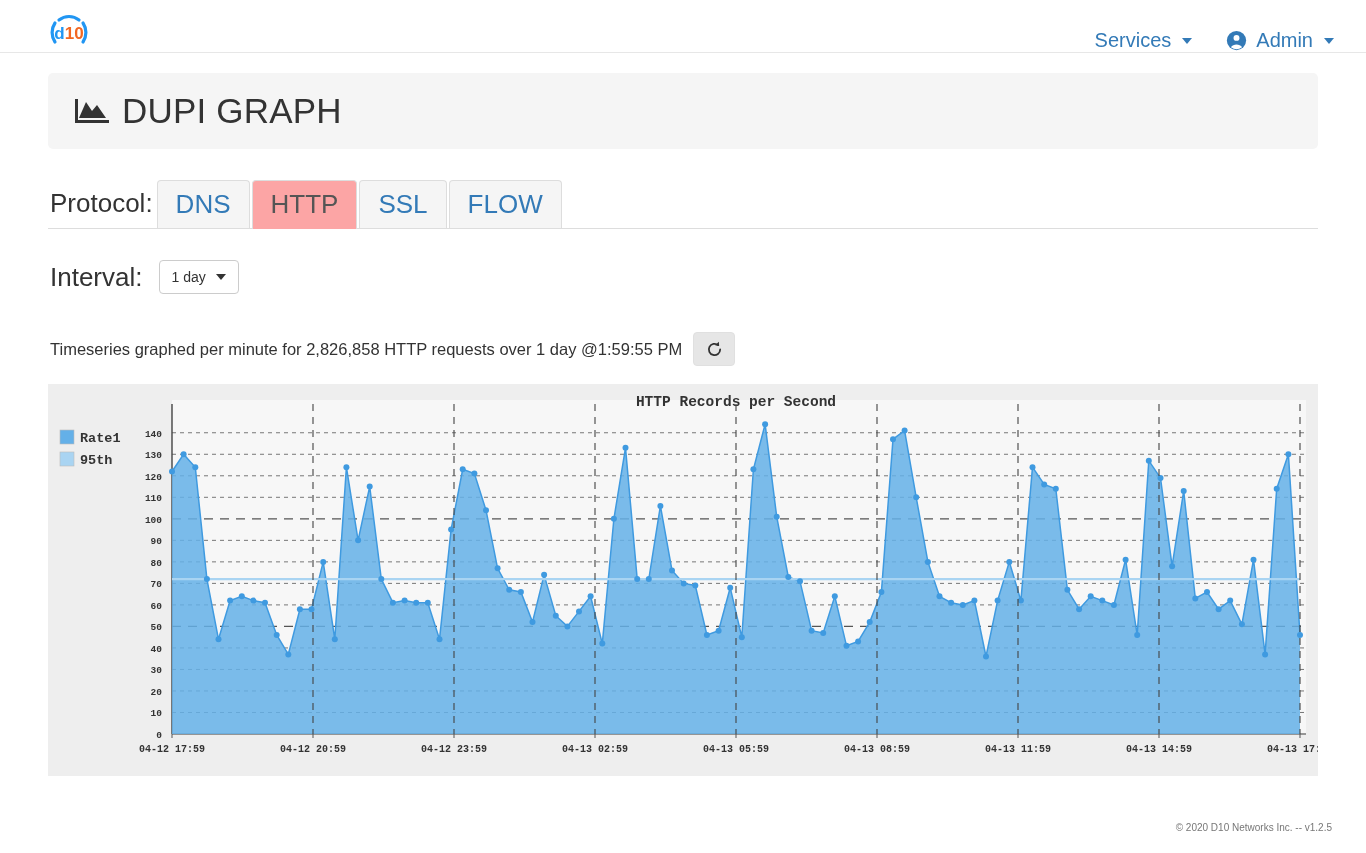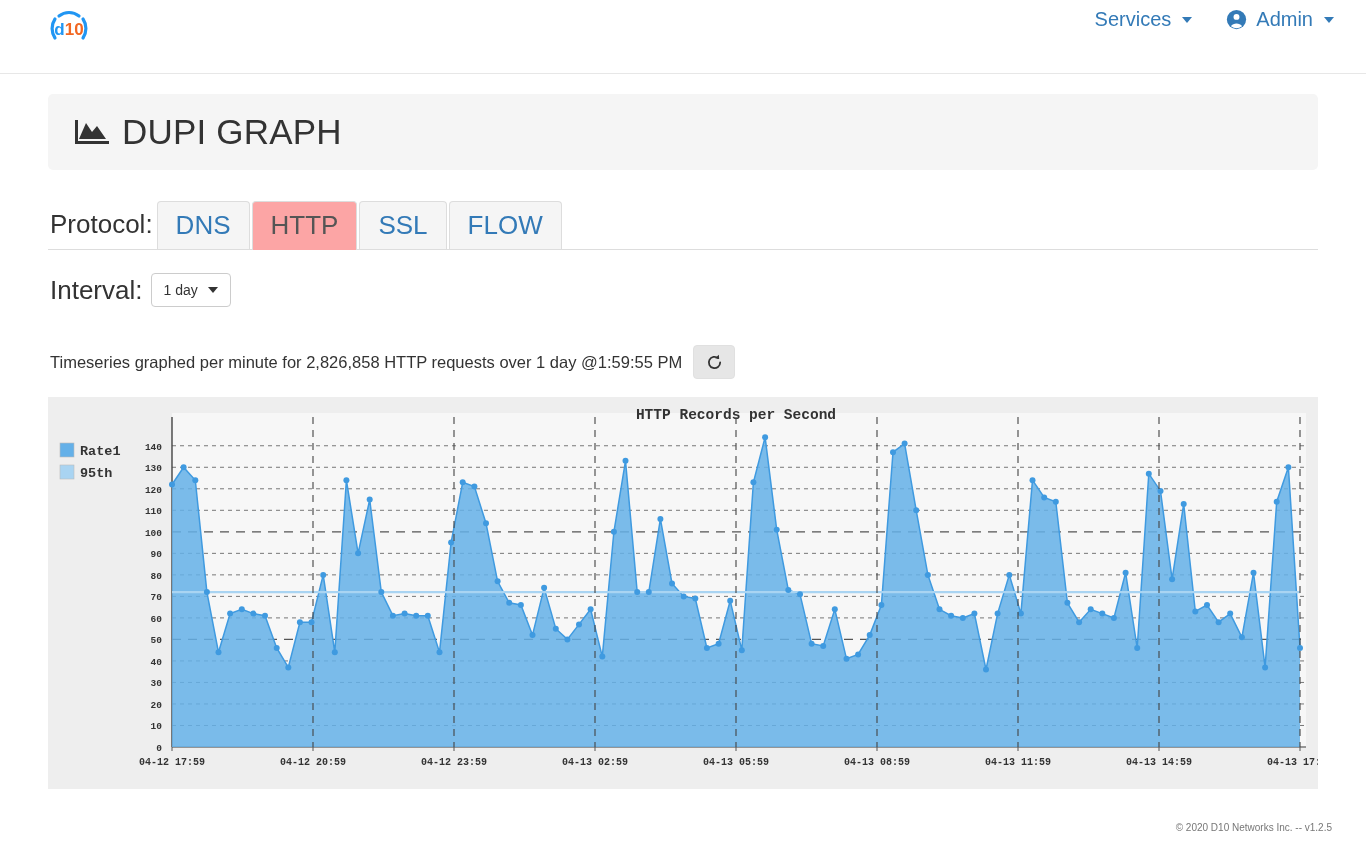--- a/index.html
+++ b/index.html
@@ -7,25 +7,25 @@
     margin: 0; padding: 0;
     width: 1366px; height: 853px;
     background: #ffffff;
     font-family: "Liberation Sans", sans-serif;
     color: #333333;
     overflow: hidden;
   }
 
   
   .navbar {
-    height: 74px;
+    height: 53px;
     border-bottom: 1px solid #e7e7e7;
     display: flex;
-    align-items: flex-start;
-    padding: 8px 32px 0 48px;
+    align-items: flex-end;
+    padding: 16px 32px 0 48px;
     background: #ffffff;
   }
   .brand {
     display: flex;
     align-items: center;
     gap: 14px;
   }
   .brand-logo { width: 42px; height: 40px; display:block; }
   .brand-title {
     font-size: 21px;
@@ -121,22 +121,22 @@
     background: #fca5a5;
     color: #555555;
     border-color: #dddddd;
     padding-bottom: 9px;
   }
 
   
   .interval-row {
     display: flex;
     align-items: center;
-    gap: 8px;
-    margin-top: 20px;
+    gap: 16px;
+    margin-top: 28px;
     height: 40px;
     padding-left: 2px;
   }
   .interval-label { font-size: 26px; color: #333333; }
   .interval-select {
     border: 1px solid #cccccc;
     border-radius: 4px;
     background: #ffffff;
     font-size: 14px;
     color: #333333;

